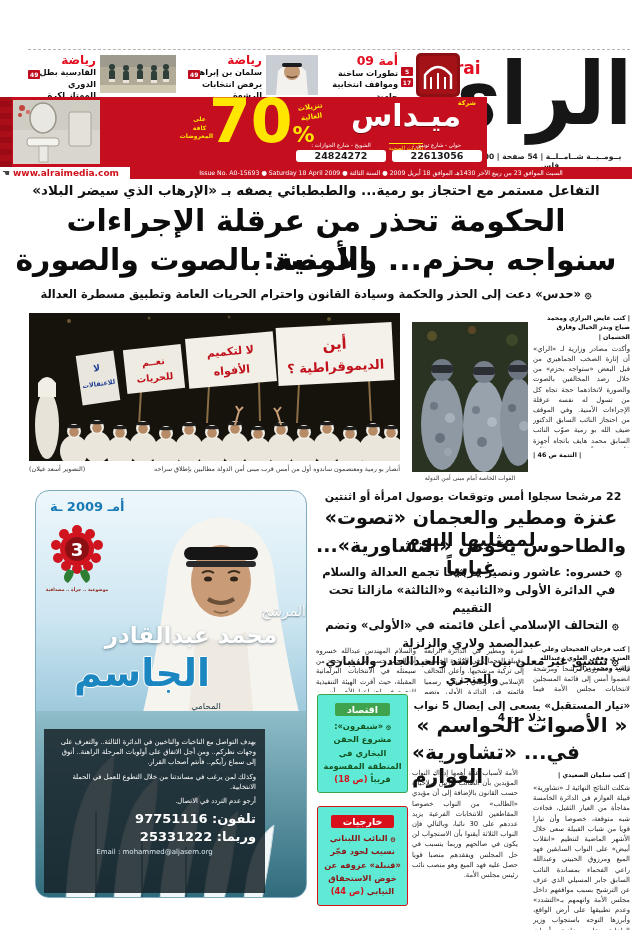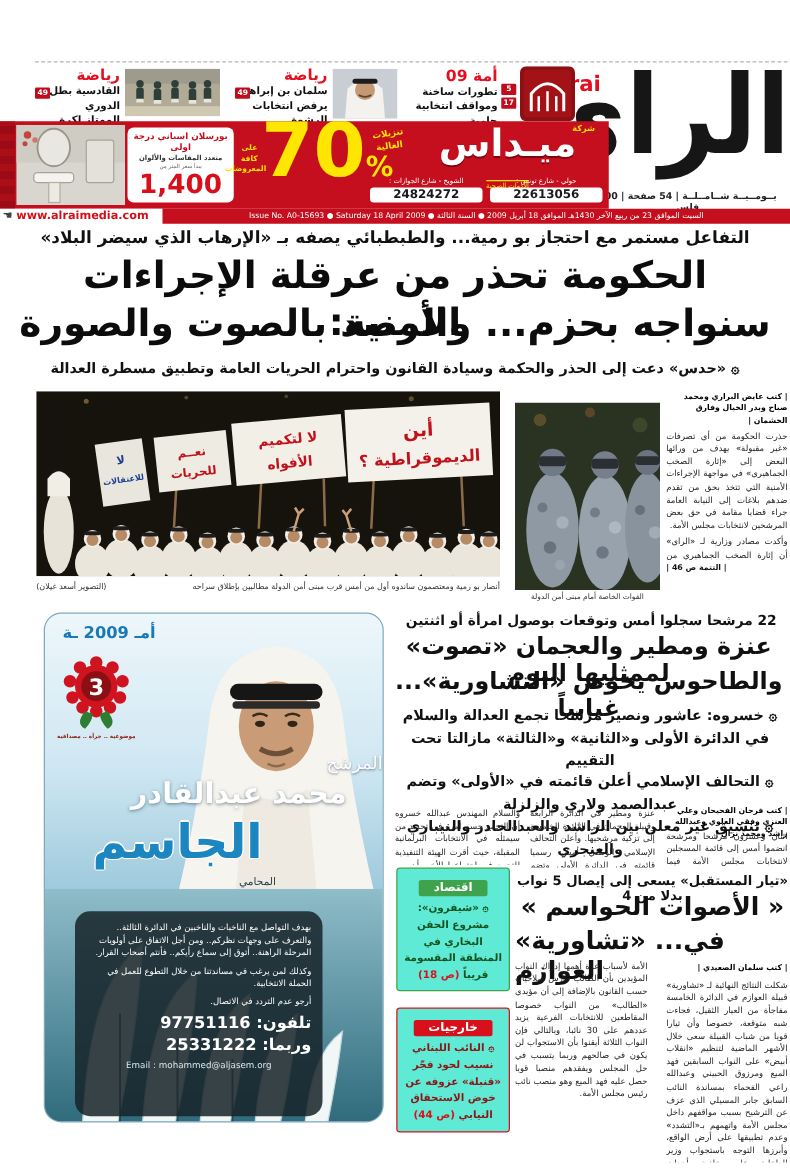--- a/index.html
+++ b/index.html
@@ -120,22 +120,22 @@
 #jz-man{position:absolute;right:0;top:0;width:170px;height:230px}
 #jz-label{position:absolute;left:70px;top:112px;width:200px;text-align:right;color:#fff;
   font-size:14px;text-shadow:0 1px 2px rgba(30,60,80,.6)}
 #jz-first{position:absolute;left:38px;top:131px;width:234px;text-align:center;color:#fff;
   font-size:23px;font-weight:bold;text-shadow:0 1px 3px rgba(20,50,70,.55)}
 #jz-last{position:absolute;left:38px;top:160px;width:234px;text-align:left;color:#1b86c0;
   font-size:38px;font-weight:bold;
   text-shadow:-1px 0 #fff,1px 0 #fff,0 -1px #fff,0 1px #fff}
 #jz-job{position:absolute;left:70px;top:210px;width:200px;text-align:center;font-size:8.5px;color:#26404d}
 #jz-bldg{position:absolute;left:0;top:220px;width:272px;height:188px}
-#jz-box{position:absolute;left:24px;top:238px;width:198px;height:164px;background:rgba(22,34,40,.85);
-  border-radius:12px;padding:8px 9px;color:#fff}
+#jz-box{position:absolute;left:8px;top:238px;width:221px;height:164px;background:rgba(22,34,40,.85);
+  border-radius:0;padding:8px 9px;color:#fff}
 .jz-p{font-size:6.8px;line-height:1.5;margin-bottom:4px;text-align:right}
 .jz-tel{font-size:13px;font-weight:bold;line-height:1.35}
 .jz-email{font-size:7px;direction:ltr;text-align:center;margin-top:3px;color:#d7e5ec}
 </style>
 </head>
 <body>
 
 <div class="page">
 
   <div id="rule-top"></div>
@@ -212,26 +212,20 @@
       <rect width="87" height="64" fill="#d9d6cf"></rect>
         <rect width="87" height="30" fill="#cfccc4"></rect>
       <ellipse cx="30" cy="18" rx="13" ry="15" fill="#e9e7e2" stroke="#9a958a" stroke-width="1.5"></ellipse>
       <rect x="14" y="38" width="32" height="8" rx="3" fill="#f5f3ef" stroke="#a7a296"></rect>
       <rect x="26" y="46" width="9" height="16" fill="#eceae4" stroke="#b5b0a4"></rect>
       <rect x="56" y="12" width="22" height="34" rx="2" fill="#e4e1da" stroke="#a9a499"></rect>
       <circle cx="9" cy="8" r="3" fill="#c2453f"></circle>
         <circle cx="15" cy="12" r="2.2" fill="#d4736d"></circle>
       <circle cx="7" cy="15" r="2" fill="#c2453f"></circle>
     </svg>
-    <div id="midas-box">
-      <div class="mb-title">بورسلان اسباني درجة اولى</div>
-      <div class="mb-sub">متعدد المقاسات والألوان</div>
-      <div class="mb-note">يبدأ سعر المتر من</div>
-      <div class="mb-price">1,400</div>
-    </div>
     <div id="midas-onall">
       <div>على كافة</div>
       <div>المعروضات</div>
     </div>
     <div id="midas-70">
       <span class="big">70</span><span class="pct">%</span>
     </div>
     <div id="midas-note">
       <div>تنزيلات</div>
       <div>الغالية</div>
@@ -361,21 +355,20 @@
       <rect x="96" y="43" width="20" height="7" rx="3" fill="#2b2f34"></rect>
       <circle cx="100" cy="86" r="4" fill="#65707c"></circle>
         <circle cx="112" cy="104" r="5" fill="#a2acb6"></circle>
     </g>
   </svg>
   <div id="cap-side">القوات الخاصة أمام مبنى أمن الدولة</div>
 
   <div id="lead-col">
     <div class="byline">| كتب عايض البراري ومحمد صباح وبدر الخيال وفارق الخشمان |</div>
     <div class="bodytxt">
-      <p>حذرت الحكومة من أي تصرفات «غير مقبولة» يهدف من ورائها البعض إلى «إثارة الصخب الجماهيري» في مواجهة الإجراءات الأمنية التي تتخذ بحق من تقدم ضدهم بلاغات إلى النيابة العامة جراء قضايا مقامة في حق بعض المرشحين لانتخابات مجلس الأمة.</p>
       <p>وأكدت مصادر وزارية لـ «الراي» أن إثارة الصخب الجماهيري من قبل البعض «ستواجه بحزم» من خلال رصد المخالفين بالصوت والصورة لاتخاذهما حجة تجاه كل من تسول له نفسه عرقلة الإجراءات الأمنية. وفي الموقف من احتجاز النائب السابق الدكتور ضيف الله بو رمية صوّب النائب السابق محمد هايف باتجاه أجهزة الأمن واصفاً ما حدث بالأمر الخطير.</p>
     </div>
   </div>
   <div id="lead-more">| التتمة ص 46 |</div>
 
   <div id="jasem">
     <div id="jz-umma">أمـ 2009 ـة</div>
     <svg id="jz-flower" viewBox="0 0 58 62">
       <g fill="#cf1420">
         <circle cx="29" cy="26" r="17"></circle>

